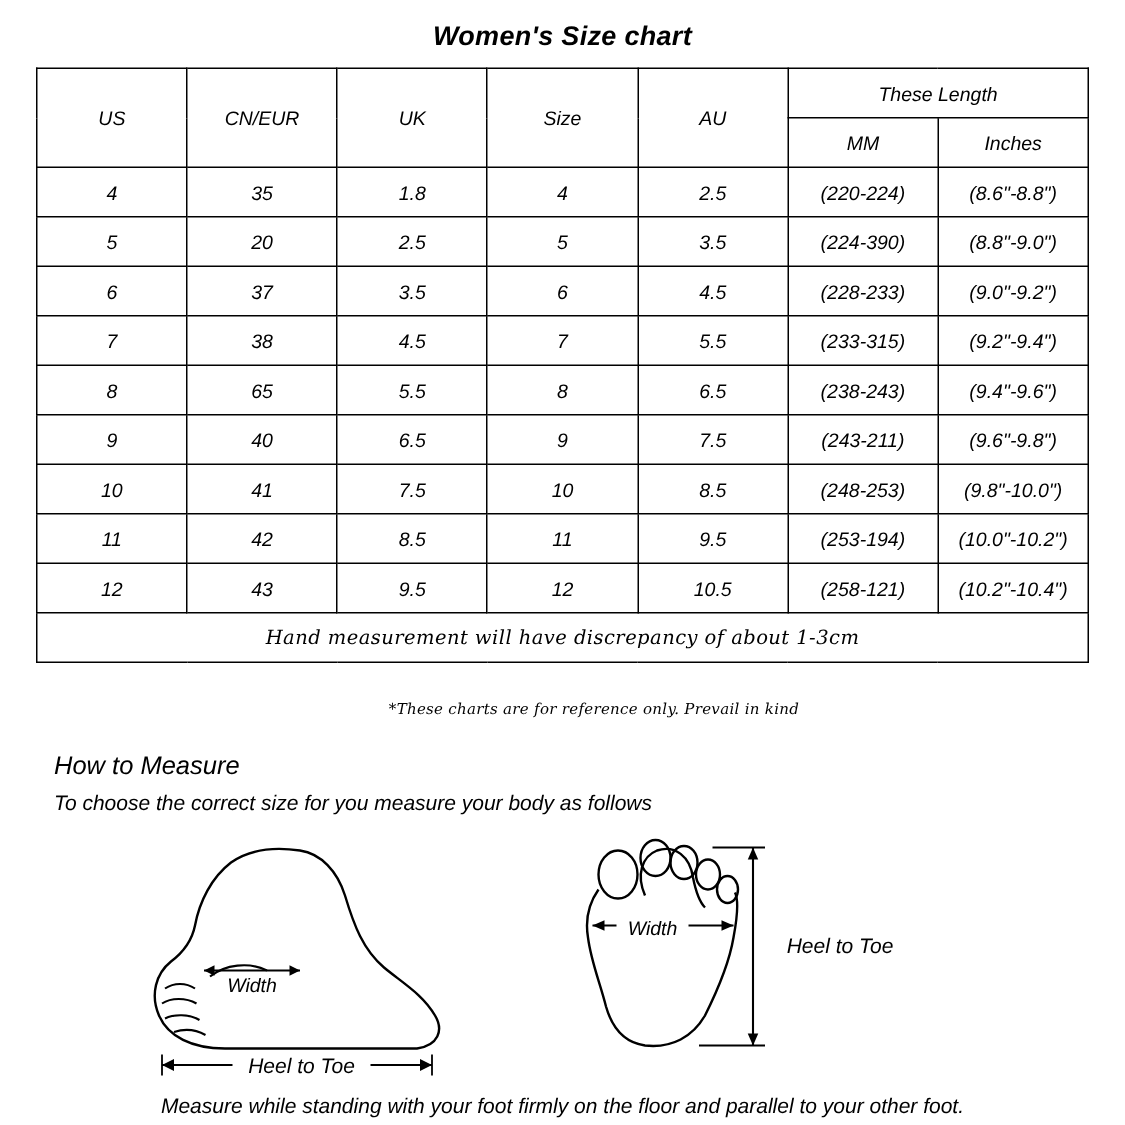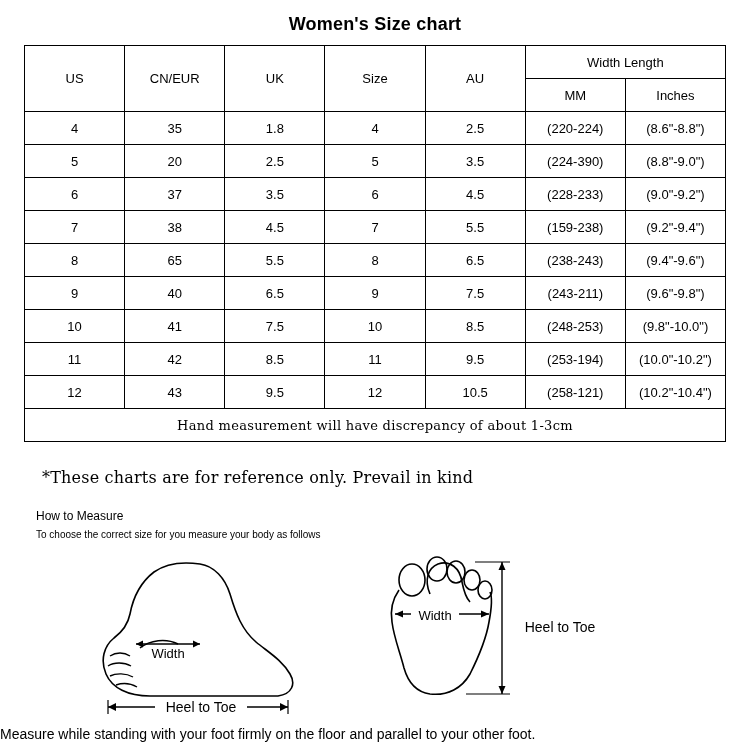--- a/index.html
+++ b/index.html
@@ -13,20 +13,21 @@
     font-family: "Liberation Sans", sans-serif;
     color: #000000;
     position: relative;
     overflow: hidden;
   }
   .page {
     width: 750px;
     height: 530px;
     position: relative;
     box-sizing: border-box;
+    font-style: italic;
   }
   .title {
     text-align: center;
     font-size: 18px;
     font-weight: bold;
     padding-top: 14px;
     padding-bottom: 10px;
     letter-spacing: 0.2px;
   }
   table.size-chart {
@@ -57,40 +58,41 @@
     font-weight: normal;
   }
   .note-row td {
     font-family: "DejaVu Serif", serif;
     font-size: 13px;
     letter-spacing: 0.3px;
     height: 34px;
   }
   .ref-note {
     font-family: "DejaVu Serif", serif;
-    font-size: 16px;
+    font-size: 10px;
     margin: 26px 0 12px 42px;
     letter-spacing: 0.2px;
+    text-align: center;
   }
   .how-title {
-    font-size: 12px;
+    font-size: 17px;
     margin: 22px 0 0 36px;
   }
   .how-sub {
-    font-size: 10px;
+    font-size: 14px;
     margin: 6px 0 12px 36px;
   }
   .figures {
     position: relative;
     width: 750px;
     height: 170px;
     margin-top: 6px;
   }
   .footer-note {
-    text-align: left;
+    text-align: center;
     font-size: 14px;
     margin-top: 4px;
   }
   svg text {
     font-family: "Liberation Sans", sans-serif;
   }
 </style>
 </head>
 <body>
 
@@ -99,21 +101,21 @@
   <div class="title">Women's Size chart</div>
 
   <table class="size-chart">
     <thead>
       <tr>
         <th class="hdr-main" rowspan="2">US</th>
         <th class="hdr-main" rowspan="2">CN/EUR</th>
         <th class="hdr-main" rowspan="2">UK</th>
         <th class="hdr-main" rowspan="2">Size</th>
         <th class="hdr-main" rowspan="2">AU</th>
-        <th class="hdr-feet" colspan="2">Width Length</th>
+        <th class="hdr-feet" colspan="2">These Length</th>
       </tr>
       <tr>
         <th class="hdr-sub">MM</th>
         <th class="hdr-sub">Inches</th>
       </tr>
     </thead>
     <tbody>
       <tr>
         <td>4</td>
         <td>35</td>
@@ -140,21 +142,21 @@
         <td>4.5</td>
         <td>(228-233)</td>
         <td>(9.0"-9.2")</td>
       </tr>
       <tr>
         <td>7</td>
         <td>38</td>
         <td>4.5</td>
         <td>7</td>
         <td>5.5</td>
-        <td>(159-238)</td>
+        <td>(233-315)</td>
         <td>(9.2"-9.4")</td>
       </tr>
       <tr>
         <td>8</td>
         <td>65</td>
         <td>5.5</td>
         <td>8</td>
         <td>6.5</td>
         <td>(238-243)</td>
         <td>(9.4"-9.6")</td>

